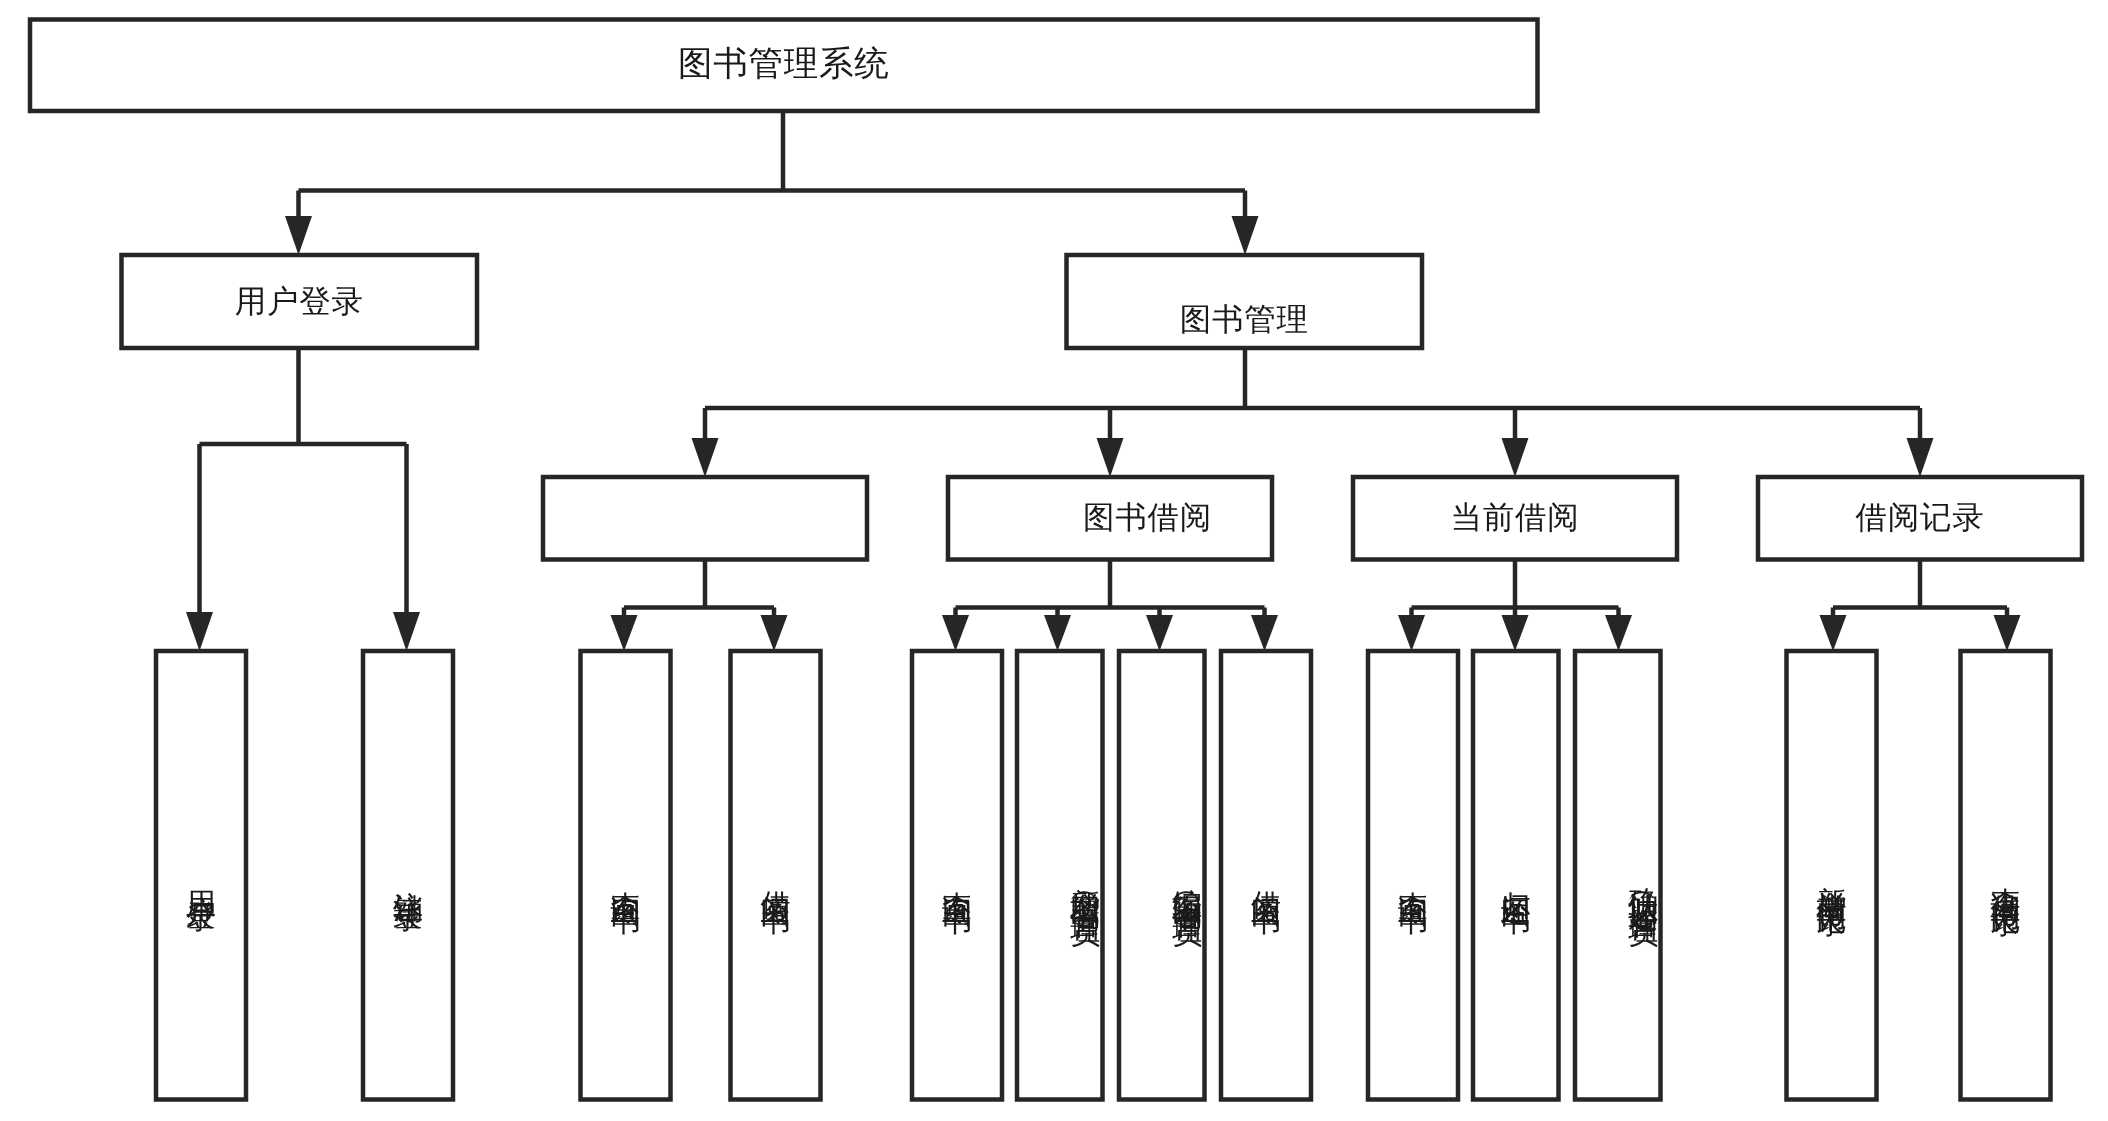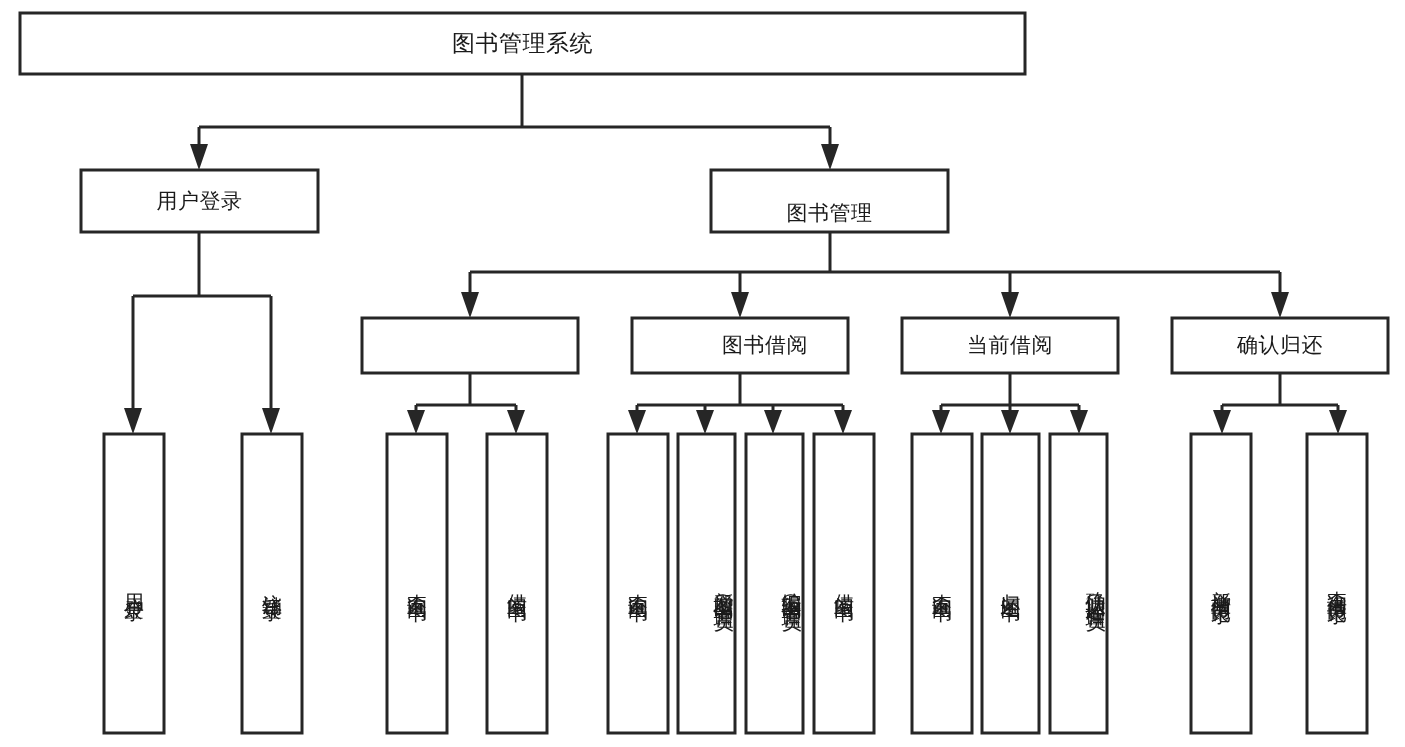--- a/index.html
+++ b/index.html
@@ -181,21 +181,21 @@
     <rect class="node-box" x="1307" y="434" width="60" height="299"></rect>
   </svg>
 
   <div class="node-label" style="left:20px; top:13px; width:1005px; height:61px; font-size:23px;">图书管理系统</div>
 
   <div class="node-label" style="left:81px; top:170px; width:237px; height:62px;">用户登录</div>
   <div class="node-label" style="left:711px; top:170px; width:237px; height:62px;margin-top:12px;">图书管理</div>
 
   <div class="node-label" style="left:632px; top:318px; width:216px; height:55px;margin-left:25px;">图书借阅</div>
   <div class="node-label" style="left:902px; top:318px; width:216px; height:55px;">当前借阅</div>
-  <div class="node-label" style="left:1172px; top:318px; width:216px; height:55px;">确认归还</div>
+  <div class="node-label" style="left:1172px; top:318px; width:216px; height:55px;">借阅记录</div>
 
   <div class="node-label vertical" style="left:104px; top:434px; width:60px; height:299px;">用户登录</div>
   <div class="node-label vertical" style="left:242px; top:434px; width:60px; height:299px;">注销登录</div>
 
   <div class="node-label vertical" style="left:387px; top:434px; width:60px; height:299px;">查询图书</div>
   <div class="node-label vertical" style="left:487px; top:434px; width:60px; height:299px;">借阅图书</div>
 
   <div class="node-label vertical" style="left:608px; top:434px; width:60px; height:299px;">查询图书</div>
   <div class="node-label vertical" style="left:678px; top:434px; width:57px; height:299px; align-items:flex-start; padding-top:12px;">新增图书（管理员）</div>
   <div class="node-label vertical" style="left:746px; top:434px; width:57px; height:299px; align-items:flex-start; padding-top:12px;">编辑图书（管理员）</div>

